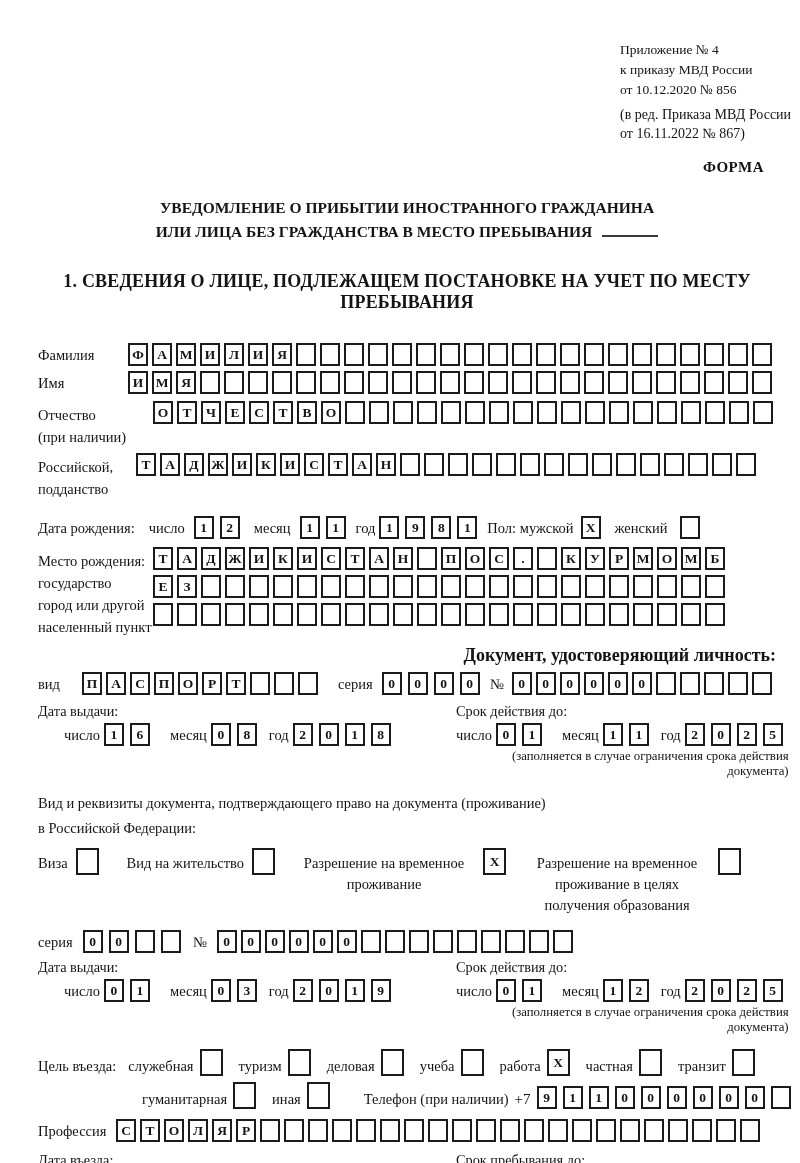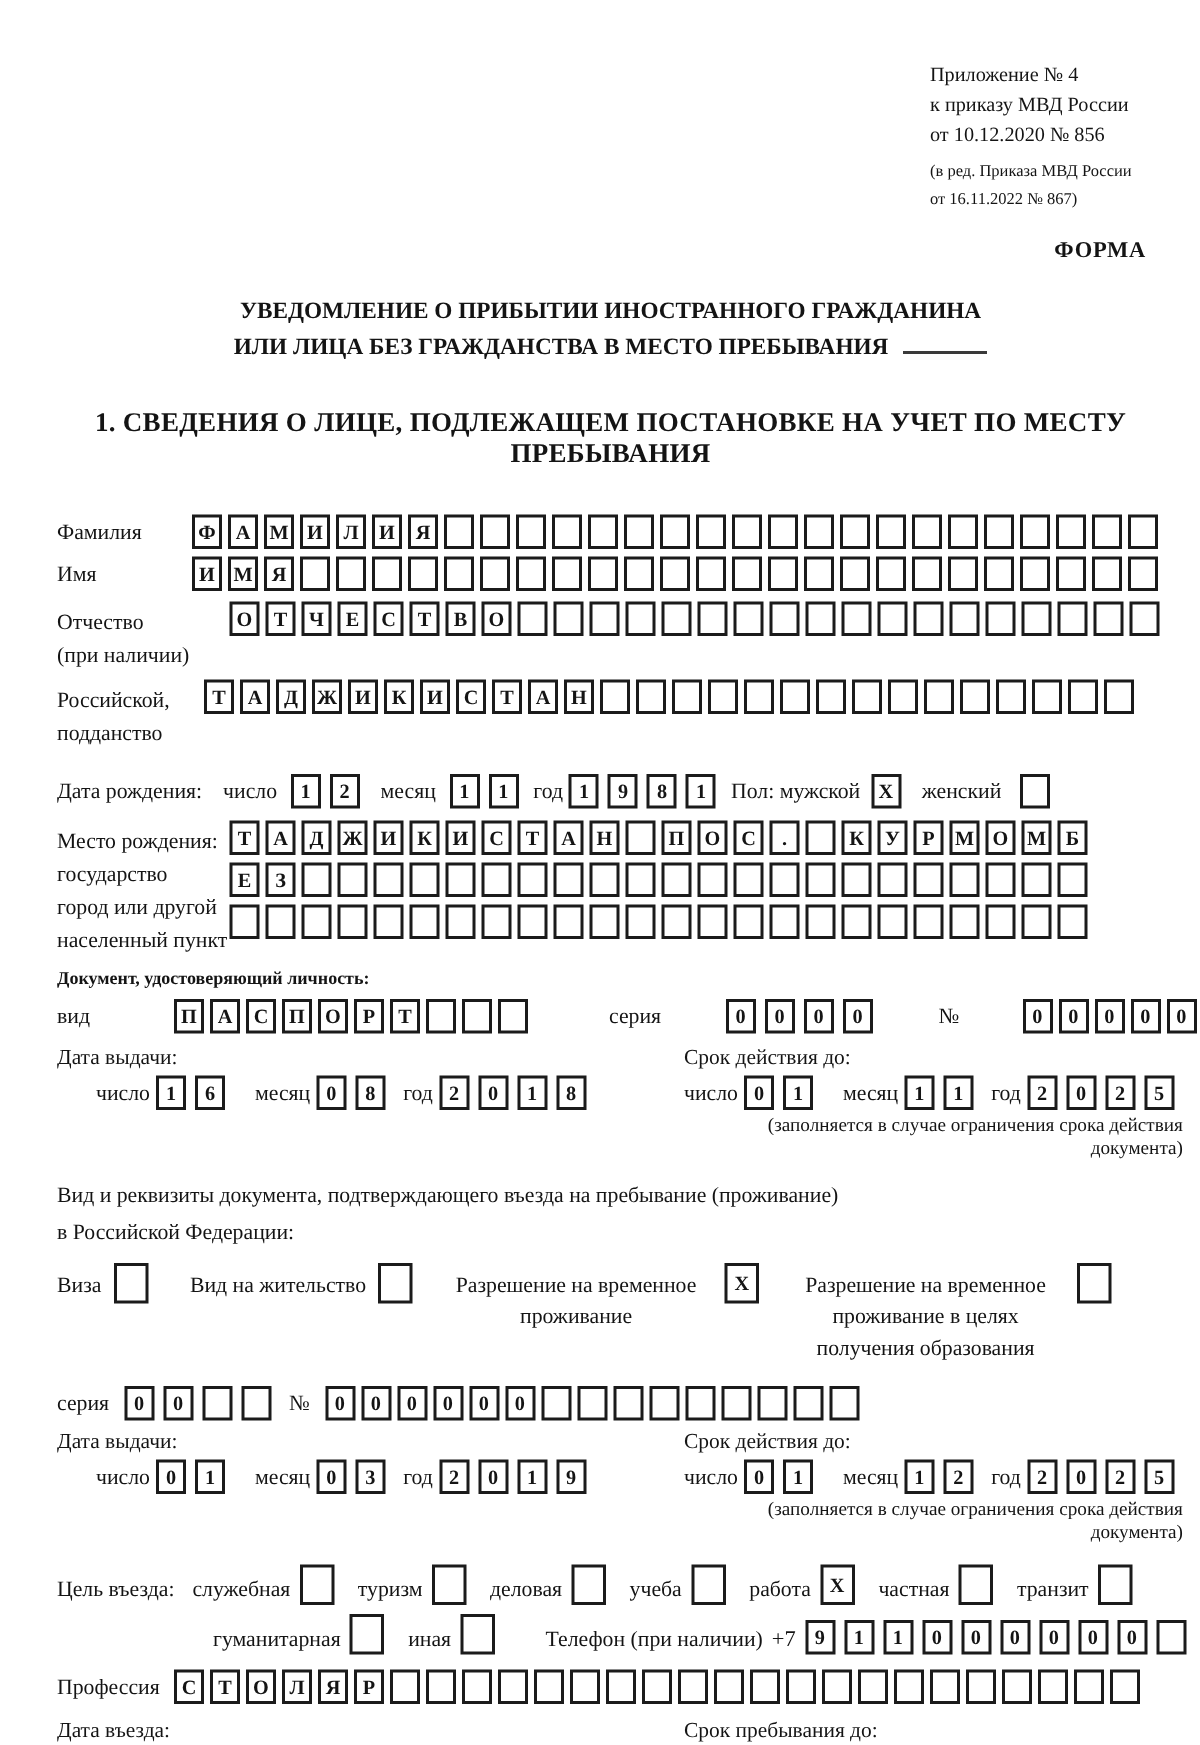--- a/index.html
+++ b/index.html
@@ -6,21 +6,21 @@
   .page {
     width:800px; height:1163px; box-sizing:border-box;
     padding:40px 24px 16px 38px;
     font-family:"Liberation Serif", serif;
     color:#141414; background:#fff; overflow:hidden;
     font-size:14.5px;
   }
   
   .appendix { margin-left:582px; white-space:nowrap; }
   .appendix .ln { font-size:13.5px; line-height:20px; }
-  .appendix .rev { font-size:11px; line-height:19px; }
+  .appendix .rev { font-size:14px; line-height:19px; }
   .appendix .gap { height:5px; }
   .forma { text-align:right; padding-right:12px; font-weight:700; font-size:15px; margin-top:16px; letter-spacing:.5px; }
   
   .title { text-align:center; font-weight:700; font-size:15.5px; line-height:24px; margin-top:20px; }
   .title-underline { display:inline-block; width:56px; border-bottom:2.5px solid #3a3a3a; margin-left:10px; vertical-align:baseline; }
   .section-heading { text-align:center; font-weight:700; font-size:18px; margin-top:27px; letter-spacing:.2px; }
   
   .row { display:flex; align-items:flex-start; }
   .lbl { flex:0 0 auto; padding-top:3px; line-height:19px; }
   .lbl-stack { flex:0 0 auto; padding-top:3px; line-height:22px; }
@@ -32,24 +32,24 @@
     font-weight:700; font-size:13.5px; flex:0 0 auto; background:#fff;
   }
   .cells-stack .cells { margin-bottom:5px; display:flex; }
   .cb .cell { width:23px; height:27px; }
   .dcells .cell { margin-right:6px; }
   
   .w90 { width:90px; } .w115 { width:115px; } .w98 { width:98px; } .w78 { width:78px; }
   .mt30 { margin-top:30px; } .mt16 { margin-top:16px; } .mt14 { margin-top:14px; }
   .mt10 { margin-top:10px; } .mt8 { margin-top:8px; } .mt7 { margin-top:7px; } .mt6 { margin-top:6px; } .mt5 { margin-top:5px; }
   
-  .doc-heading { text-align:left; font-weight:700; font-size:12px; margin-top:7px; }
+  .doc-heading { text-align:right; font-weight:700; font-size:18px; margin-top:7px; }
   .kind-row .sm { padding-top:3px; }
   .sm { flex:0 0 auto; line-height:19px; }
-  .kind-row { display:flex; align-items:flex-start; margin-top:6px;gap:34px; }
+  .kind-row { display:flex; align-items:flex-start; margin-top:6px; }
   
   .date-row { display:flex; align-items:flex-start; }
   .dr-left { width:418px; flex:0 0 auto; }
   .dr-right { flex:1; }
   .dr-head { text-align:left; font-size:14.3px; }
   .dr-line { display:flex; align-items:flex-start; margin-top:3px; }
   .dr-line .sm { padding-top:3px; margin-right:4px; }
   .dr-line .ml { margin-left:14px; }
   .dr-left .dr-line { padding-left:26px; }
   .valid-note { text-align:right; font-size:12.8px; margin-top:3px; }
@@ -424,21 +424,21 @@
             <span class="cell">0</span>
             <span class="cell">2</span>
             <span class="cell">5</span>
           </span>
       </div>
       <div class="valid-note">(заполняется в случае ограничения срока действия документа)</div>
     </div>
   </div>
 
   <div class="intro">
-    <div>Вид и реквизиты документа, подтверждающего въезда на пребывание (проживание)</div>
+    <div>Вид и реквизиты документа, подтверждающего право на документа (проживание)</div>
     <div>в Российской Федерации:</div>
   </div>
 
   <div class="options-row">
     <span class="opt">
       <span class="opt-label">Виза</span>
       <span class="cells cb">
           <span class="cell"></span>
         </span>
     </span>

